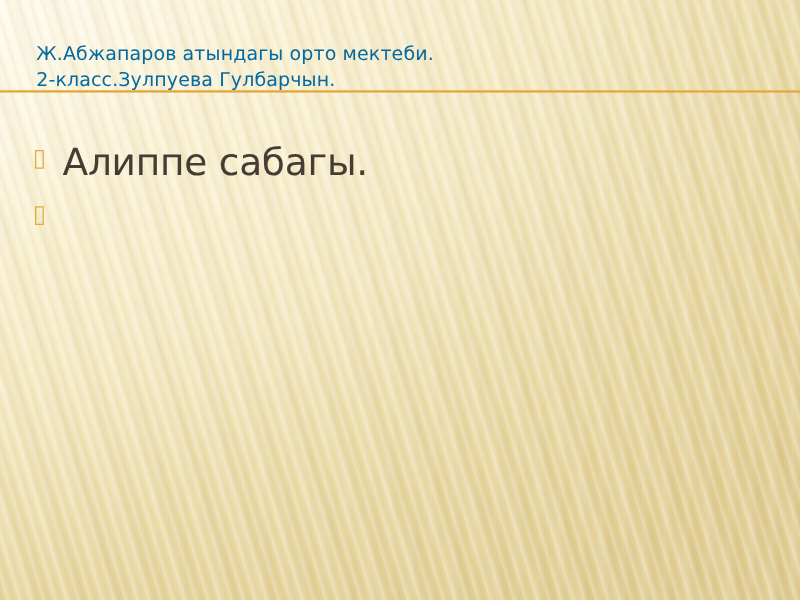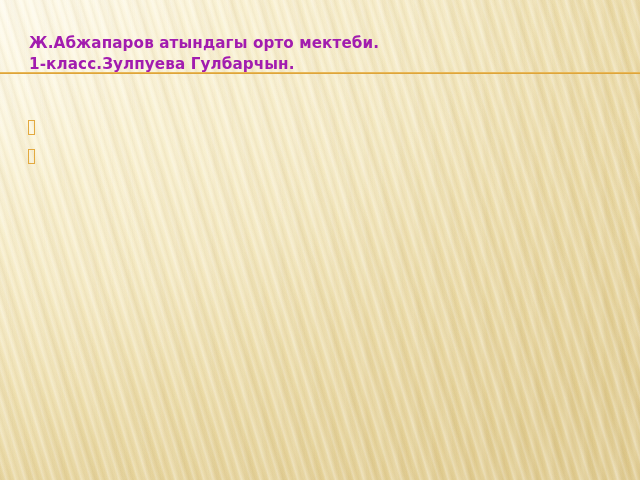--- a/index.html
+++ b/index.html
@@ -95,22 +95,22 @@
   
   #title-block {
     position: absolute;
     left: 29px;
     top: 33px;
     width: 590px;
   }
   .title-line {
     font-size: 15.2px;
     line-height: 21px;
-    font-weight: 700;
-    color: #a21caf;
+    font-weight: 400;
+    color: #0369a1;
     letter-spacing: 0.1px;
     white-space: nowrap;
   }
 
   
   #divider {
     position: absolute;
     left: 0;
     top: 72px;
     width: 640px;
@@ -165,29 +165,30 @@
   <div class="bg-stripes"></div>
   <div class="bg-stripes2"></div>
   <div class="bg-bands"></div>
 
   <div class="content">
 
     <div id="divider"></div>
 
     <div id="title-block">
       <div class="title-line">Ж.Абжапаров атындагы орто мектеби.</div>
-      <div class="title-line">1-класс.Зулпуева Гулбарчын.</div>
+      <div class="title-line">2-класс.Зулпуева Гулбарчын.</div>
     </div>
 
     <div id="body-block">
 
       <div class="bullet-item">
         <span class="bullet-marker">
           <span class="notdef-box"></span>
         </span>
+        <span class="bullet-text">Алиппе сабагы.</span>
       </div>
 
       <div class="bullet-item">
         <span class="bullet-marker">
           <span class="notdef-box"></span>
         </span>
       </div>
 
     </div>
 

